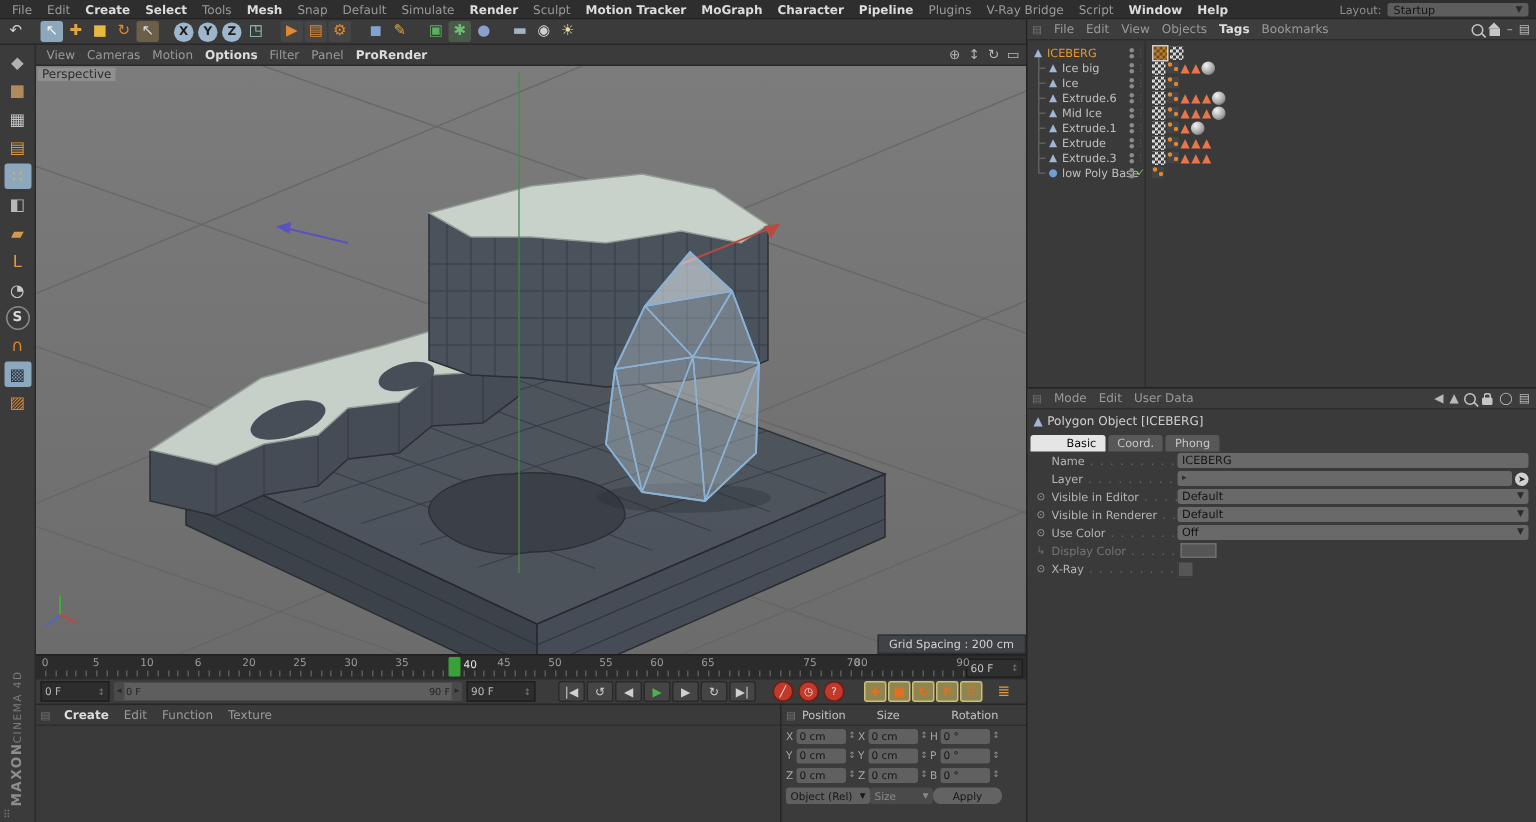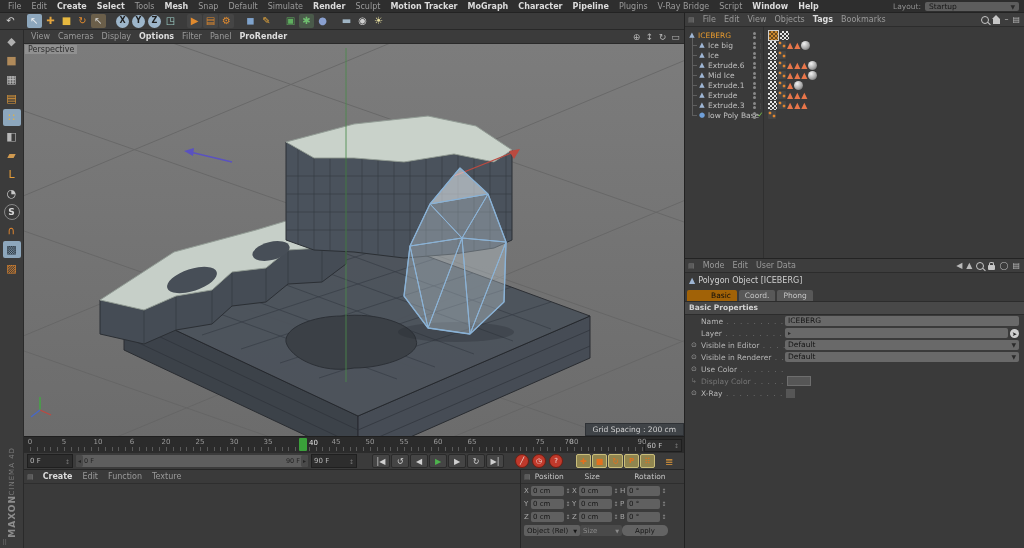--- a/index.html
+++ b/index.html
@@ -138,21 +138,21 @@
   .tag-mat{width:9px;height:9px;border-radius:50%;
     background:radial-gradient(circle at 35% 30%,#f2f2f2,#a8a8a8 55%,#5c5c5c 95%);}
   
   #am-menu{margin-top:0;}
   #am-head{height:15px;display:flex;align-items:center;font-size:8px;color:#d0d0d0;padding-left:4px;gap:3px;
            background:#3a3a3a;}
   #am-head .oicon{color:#9fb6d4;font-size:8px;}
   #am-tabs{height:13px;display:flex;align-items:flex-end;gap:2px;padding-left:2px;background:#3a3a3a;}
   .am-tab{height:11px;padding:0 6px;font-size:7.5px;line-height:11px;background:#585858;color:#c6c6c6;
           border-radius:2px 2px 0 0;}
-  .am-tab.active{background:#a16207;color:#0d0d0d;padding-left:24px;}
+  .am-tab.active{background:#e5e5e5;color:#0d0d0d;padding-left:24px;}
   #am-section{height:12px;background:#484848;border-top:1px solid #2c2c2c;border-bottom:1px solid #2c2c2c;
               font-size:7.5px;font-weight:bold;color:#d2d2d2;line-height:12px;padding-left:4px;}
   .am-row{height:12px;display:flex;align-items:center;padding-left:6px;font-size:7.5px;}
   .am-prefix{width:10px;color:#9a9a9a;font-size:7px;}
   .am-label{width:84px;color:#b5b5b5;white-space:nowrap;overflow:hidden;}
   .am-label .dots{color:#6e6e6e;letter-spacing:1px;}
   .am-label.disabled{color:#757575;}
   .am-ctl{flex:1;display:flex;align-items:center;margin-right:5px;}
   .fld{flex:1;height:10px;background:#696969;border-radius:2px;color:#141414;font-size:7.5px;
        line-height:10px;padding:0 3px;display:flex;align-items:center;justify-content:space-between;box-sizing:border-box;}
@@ -260,21 +260,21 @@
       <span id="brand-maxon">MAXON</span>
     </div>
     <span id="corner-grid">⠿</span>
   </div>
 
   <div id="viewport" class="abs">
     <div id="vp-menu">
       <div id="vp-menu-items" style="display:flex;">
           <span class="menu-item">View</span>
           <span class="menu-item">Cameras</span>
-          <span class="menu-item">Display</span>
+          <span class="menu-item">Motion</span>
           <span class="menu-item bold">Options</span>
           <span class="menu-item">Filter</span>
           <span class="menu-item">Panel</span>
           <span class="menu-item bold">ProRender</span>
         </div>
       <div id="vp-menu-icons">
           <span class="vp-icon">⊕</span>
           <span class="vp-icon">↕</span>
           <span class="vp-icon">↻</span>
           <span class="vp-icon">▭</span>
@@ -812,21 +812,20 @@
     </div>
     <div id="am-head">
       <span class="oicon">▲</span>
       <span id="am-title">Polygon Object [ICEBERG]</span>
     </div>
     <div id="am-tabs">
         <span class="am-tab active">Basic</span>
         <span class="am-tab">Coord.</span>
         <span class="am-tab">Phong</span>
       </div>
-    <div id="am-section">Basic Properties</div>
     <div id="am-fields">
         <div class="am-row">
           <span class="am-prefix"></span>
           <span class="am-label">Name<span class="dots"> . . . . . . . . . . . . . .</span></span>
           <span class="am-ctl">
             <span class="fld">ICEBERG</span>
           </span>
         </div>
         <div class="am-row">
           <span class="am-prefix"></span>
@@ -854,20 +853,26 @@
           <span class="am-ctl">
             <span class="fld">
               <span>Default</span>
               <span class="caret">▼</span>
             </span>
           </span>
         </div>
         <div class="am-row">
           <span class="am-prefix">⊙</span>
           <span class="am-label">Use Color<span class="dots"> . . . . . . . . . . . . . .</span></span>
+          <span class="am-ctl">
+            <span class="fld">
+              <span>Off</span>
+              <span class="caret">▼</span>
+            </span>
+          </span>
         </div>
         <div class="am-row">
           <span class="am-prefix" style="color: rgb(110, 110, 110);">↳</span>
           <span class="am-label disabled">Display Color<span class="dots"> . . . . . . . . . . . . . .</span></span>
           <span class="am-ctl">
             <span class="swatch"></span>
           </span>
         </div>
         <div class="am-row">
           <span class="am-prefix">⊙</span>

